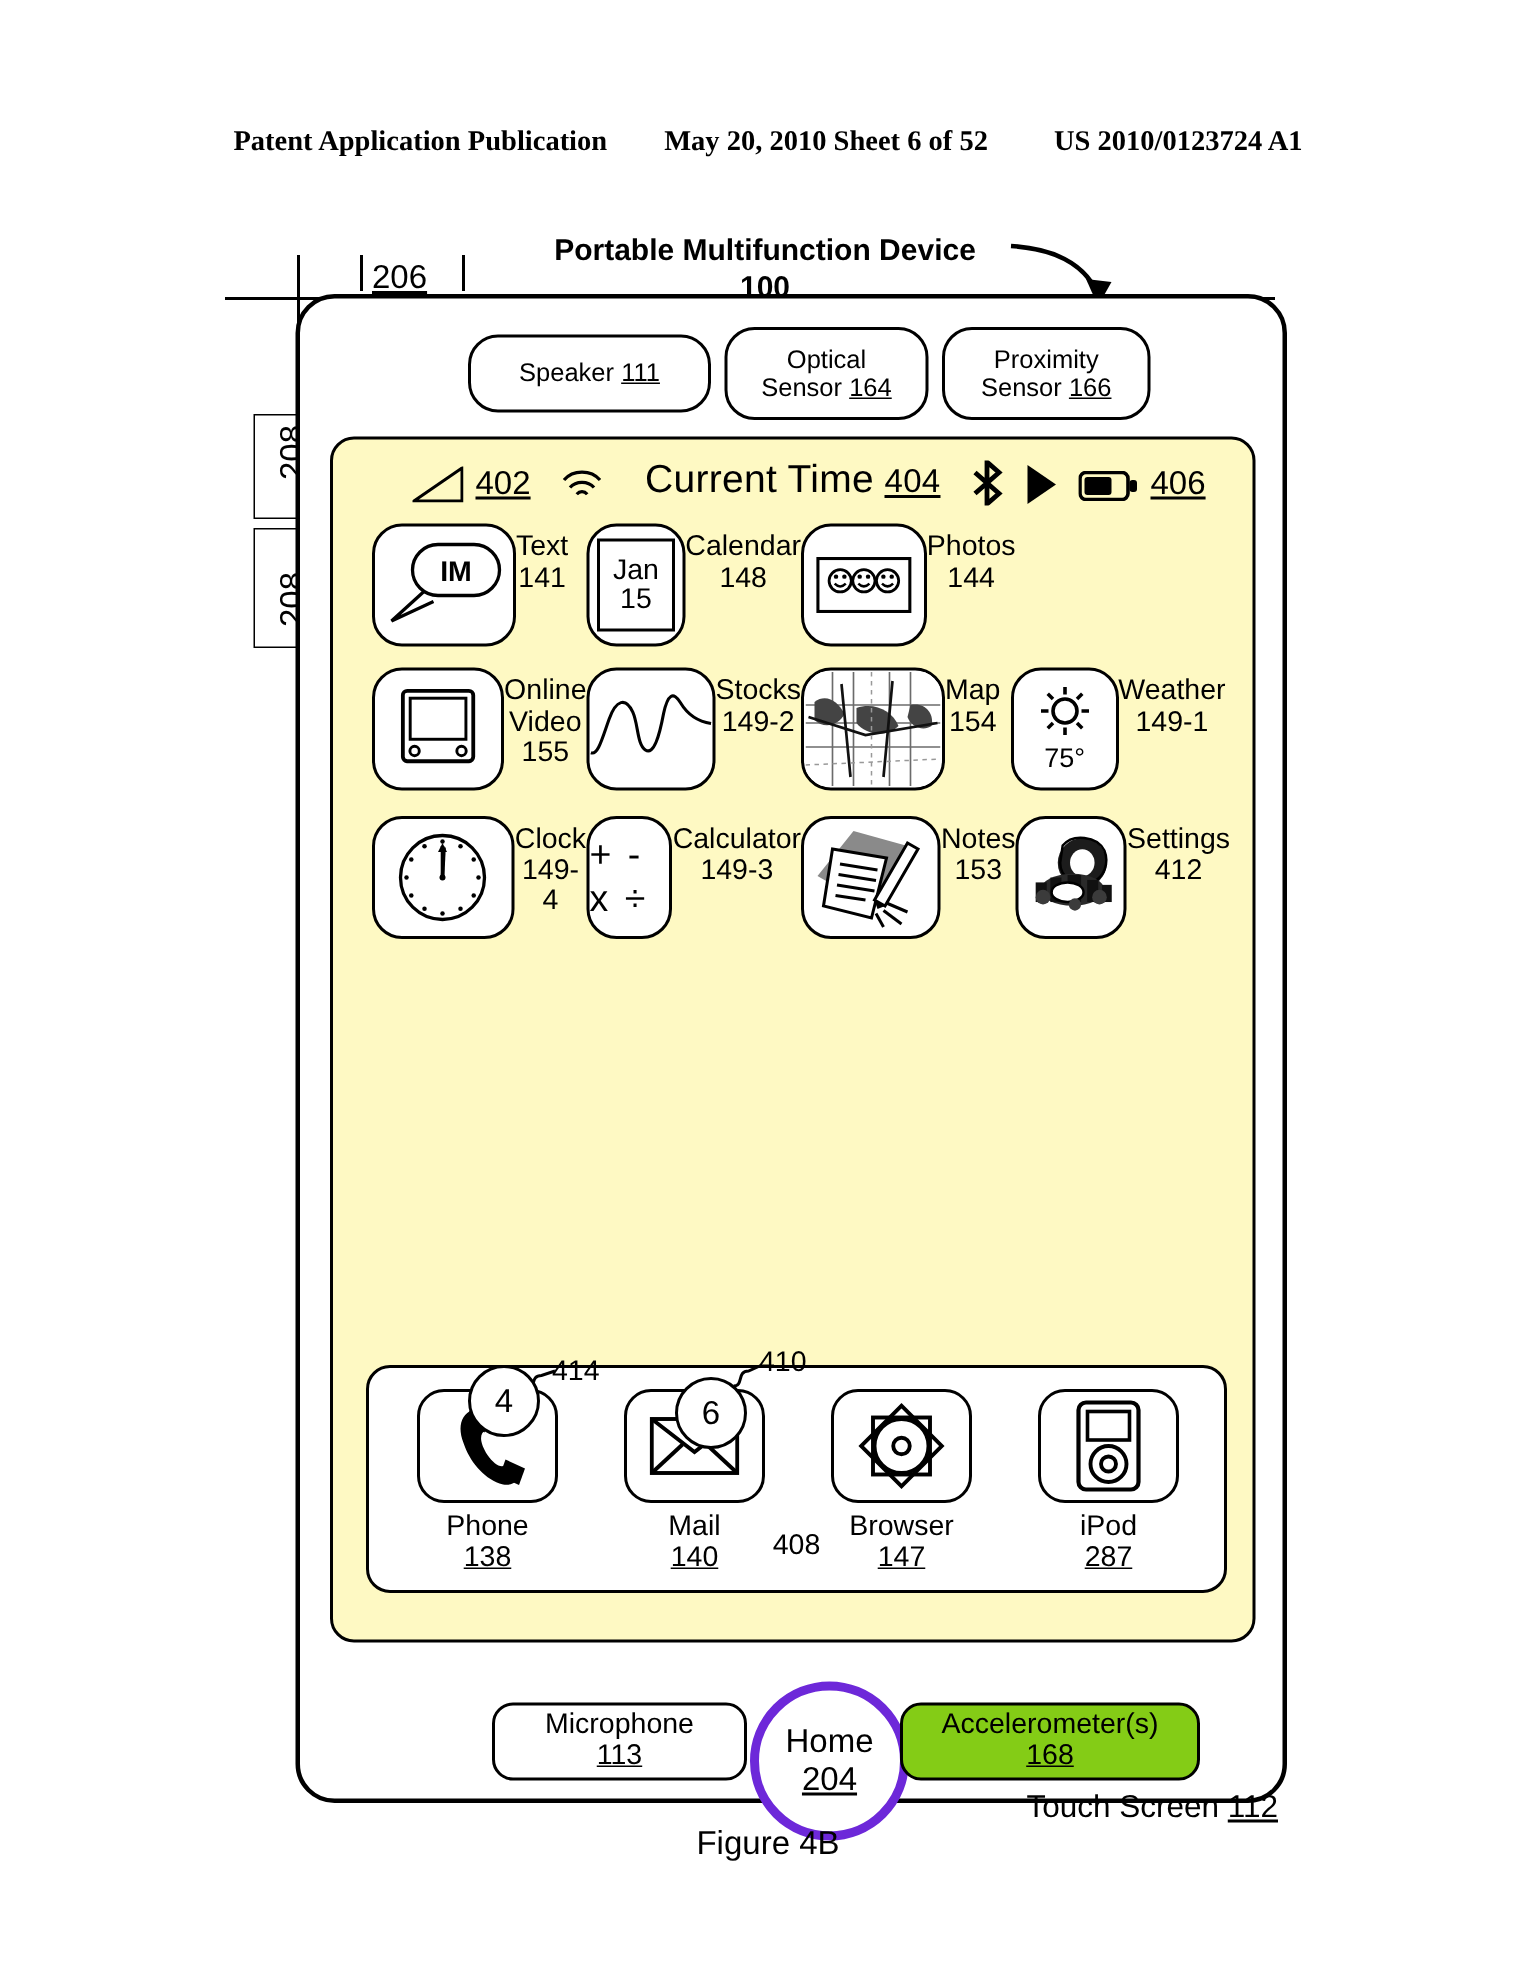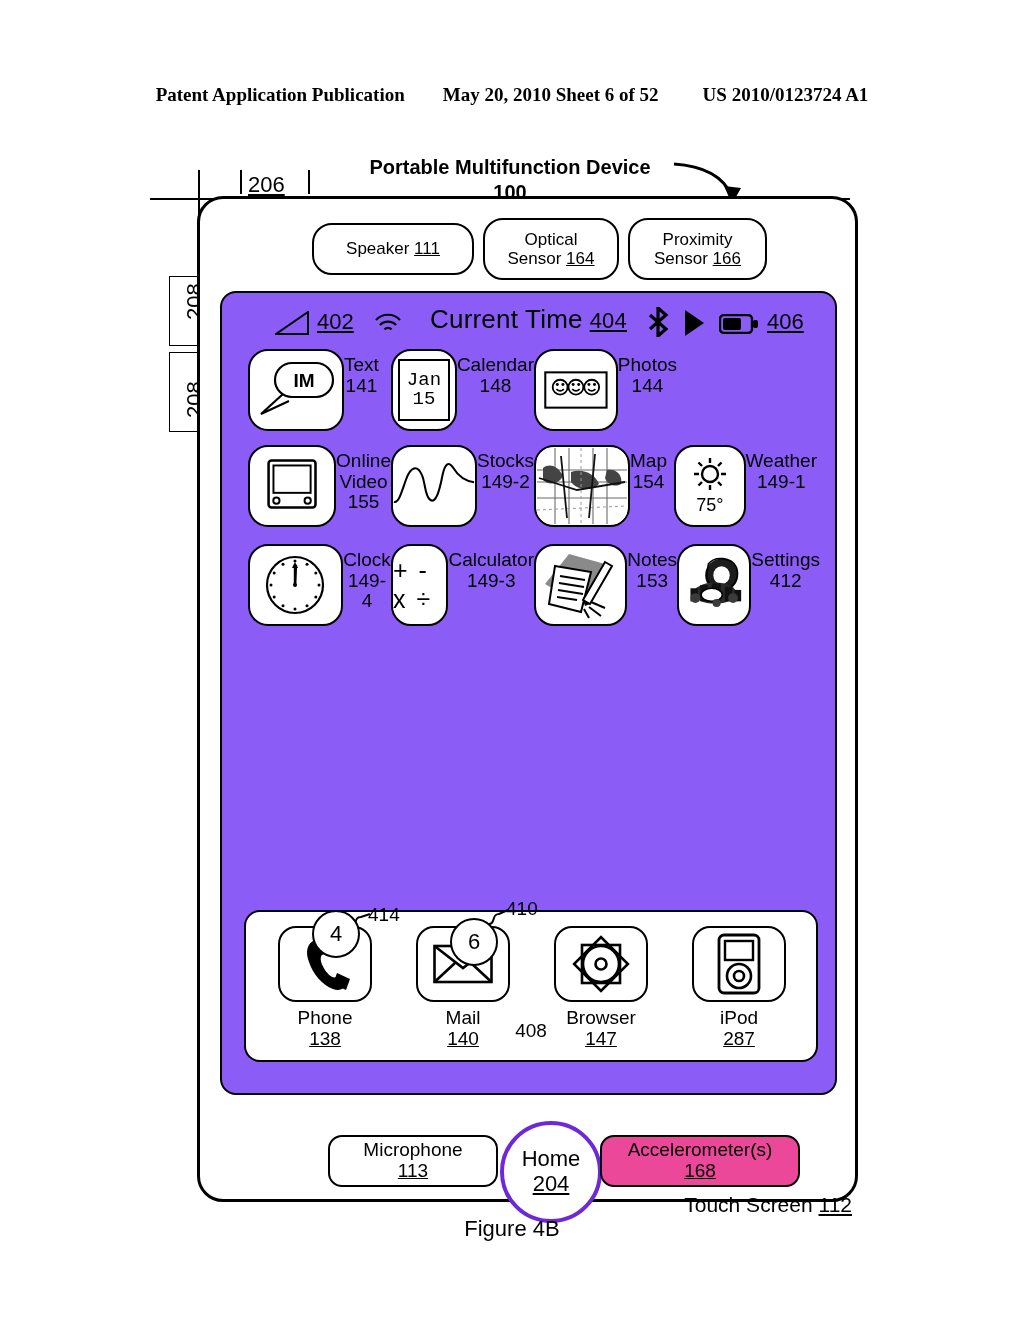--- a/index.html
+++ b/index.html
@@ -41,21 +41,21 @@
     display:flex;flex-direction:column;align-items:center;justify-content:center;
     font-size:17px;line-height:1.12;text-align:center;background:#fff;
   }
   #pill-speaker{left:112px;top:24px;width:158px;height:48px;}
   #pill-optical{left:283px;top:19px;width:132px;height:58px;}
   #pill-proximity{left:428px;top:19px;width:135px;height:58px;}
 
   
   #touchscreen{
     position:absolute;left:20px;top:92px;width:613px;height:800px;
-    border:2px solid #000;border-radius:16px;background:#8b5cf6;
+    border:2px solid #000;border-radius:16px;background:#fef9c3;
   }
 
   
   #statusbar{
     position:absolute;left:0;top:6px;width:613px;height:48px;
   }
   #sb-signal{position:absolute;left:53px;top:12px;width:34px;height:24px;}
   #sb-402{position:absolute;left:95px;top:10px;font-size:22px;}
   #sb-wifi{position:absolute;left:151px;top:12px;width:30px;height:22px;}
   #sb-time{position:absolute;left:0;top:5px;width:613px;text-align:center;
@@ -85,21 +85,21 @@
   .app .caption .num{display:block;}
   .app .caption .w{display:block;}
 
   
   #row1{margin-left:6px;}
   #row2{margin-left:6px;margin-top:14px;}
   #row3{margin-left:6px;margin-top:17px;}
   .cal-box{
     width:48px;height:58px;border:2px solid #000;background:#fff;
     display:flex;flex-direction:column;align-items:center;justify-content:center;
-    font-size:19px;line-height:1.0;font-family:Liberation Mono, monospace;
+    font-size:19px;line-height:1.0;
   }
   .weather-deg{font-size:18px;}
 
   
   #dock{
     position:absolute;left:22px;top:617px;width:570px;height:148px;
     border:2px solid #000;border-radius:16px;background:#fff;
   }
   #dockrow{position:absolute;left:10px;top:14px;display:flex;}
   .dockapp{width:138px;display:flex;flex-direction:column;align-items:center;position:relative;}
@@ -130,27 +130,27 @@
   
   #bottom-ctrls{position:absolute;left:0;top:920px;width:655px;height:80px;}
   #btn-mic{
     position:absolute;left:128px;top:16px;width:166px;height:48px;
     border:2px solid #000;border-radius:14px;background:#fff;
     display:flex;flex-direction:column;align-items:center;justify-content:center;
     font-size:19px;line-height:1.1;
   }
   #btn-home{
     position:absolute;left:300px;top:2px;width:94px;height:94px;
-    border:4px solid #6d28d9;border-radius:50%;background:#fff;
+    border:6px solid #6d28d9;border-radius:50%;background:#fff;
     display:flex;flex-direction:column;align-items:center;justify-content:center;
     font-size:22px;line-height:1.12;
   }
   #btn-accel{
     position:absolute;left:400px;top:16px;width:196px;height:48px;
-    border:2px solid #000;border-radius:14px;background:#ec4899;
+    border:2px solid #000;border-radius:14px;background:#84cc16;
     display:flex;flex-direction:column;align-items:center;justify-content:center;
     font-size:19px;line-height:1.1;
   }
 
   
   #lbl-title{
     position:absolute;left:300px;top:155px;width:420px;text-align:center;
     font-size:20px;font-weight:bold;line-height:1.25;
   }
   #lbl-206{

